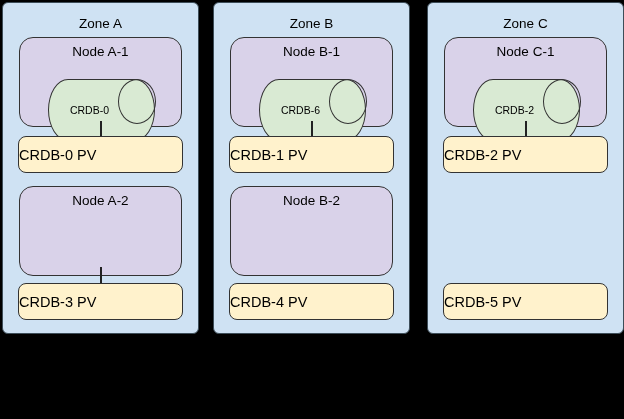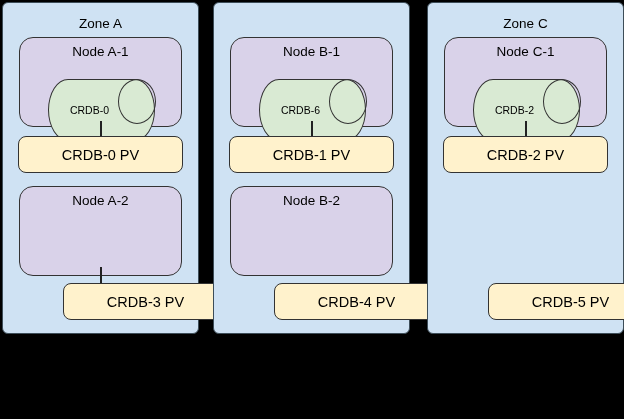--- a/index.html
+++ b/index.html
@@ -91,27 +91,26 @@
   .pv {
     position: absolute;
     left: 15px;
     width: 165px;
     height: 37px;
     background: #fff2cc;
     border: 1.5px solid #333;
     border-radius: 8px;
     display: flex;
     align-items: center;
-    justify-content: center;
     font-size: 14.5px;
   }
   .slot-node-1 { top: 34px; }
   .slot-pv-1   { top: 133px; }
   .slot-node-2 { top: 183px; }
-  .slot-pv-2   { top: 280px; margin-left: 45px; }
+  .slot-pv-2   { top: 280px; }
   .zone-a { left: 2px; }
   .zone-b { left: 213px; }
   .zone-c { left: 427px; }
 </style>
 </head>
 <body>
 
 <div class="stage">
 
   <div class="zone zone-a">
@@ -132,20 +131,21 @@
     <div class="node slot-node-2">
       <div class="node-label">Node A-2</div>
     </div>
     <div class="connector conn-2"></div>
     <div class="pv slot-pv-2">
       <span>CRDB-3 PV</span>
     </div>
   </div>
 
   <div class="zone zone-b">
+    <div class="zone-label">Zone B</div>
 
     <div class="node slot-node-1">
       <div class="node-label">Node B-1</div>
       <div class="cyl cyl-top">
         <div class="cyl-cap"></div>
         <span class="cyl-label">CRDB-6</span>
       </div>
     </div>
     <div class="connector conn-1"></div>
     <div class="pv slot-pv-1">

